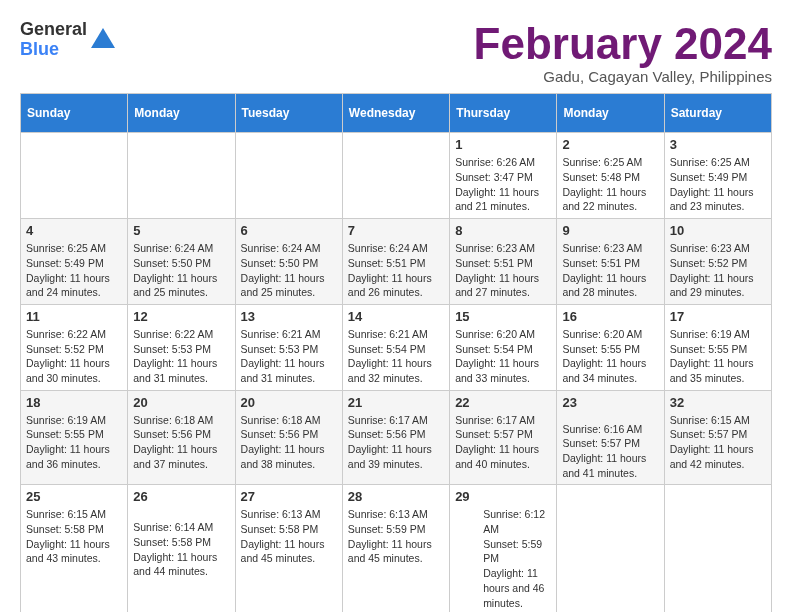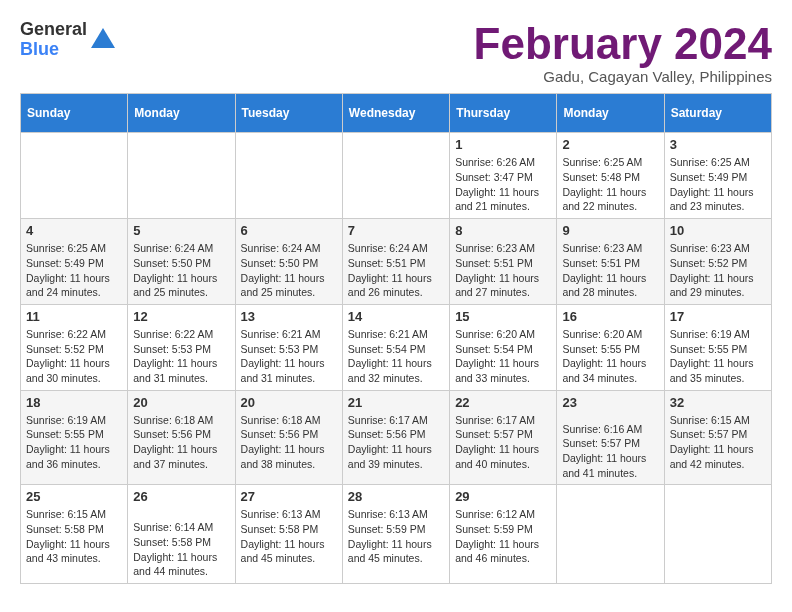--- a/index.html
+++ b/index.html
@@ -298,21 +298,21 @@
 Daylight: 11 hours and 45 minutes.</div>
         </td>
         <td>
           <div class="day-number">28</div>
           <div class="day-info" style="white-space: pre-line;">Sunrise: 6:13 AM
 Sunset: 5:59 PM
 Daylight: 11 hours and 45 minutes.</div>
         </td>
         <td>
           <div class="day-number">29</div>
-          <div class="day-info" style="white-space: pre-line;">Sunrise: 6:12 AM
+          <div class="day-info" style="white-space: pre-line; margin-left: 28px;">Sunrise: 6:12 AM
 Sunset: 5:59 PM
 Daylight: 11 hours and 46 minutes.</div>
         </td>
         <td class="empty-cell"></td>
         <td class="empty-cell"></td>
       </tr>
     </tbody>
 </table>
 
 </body></html>

